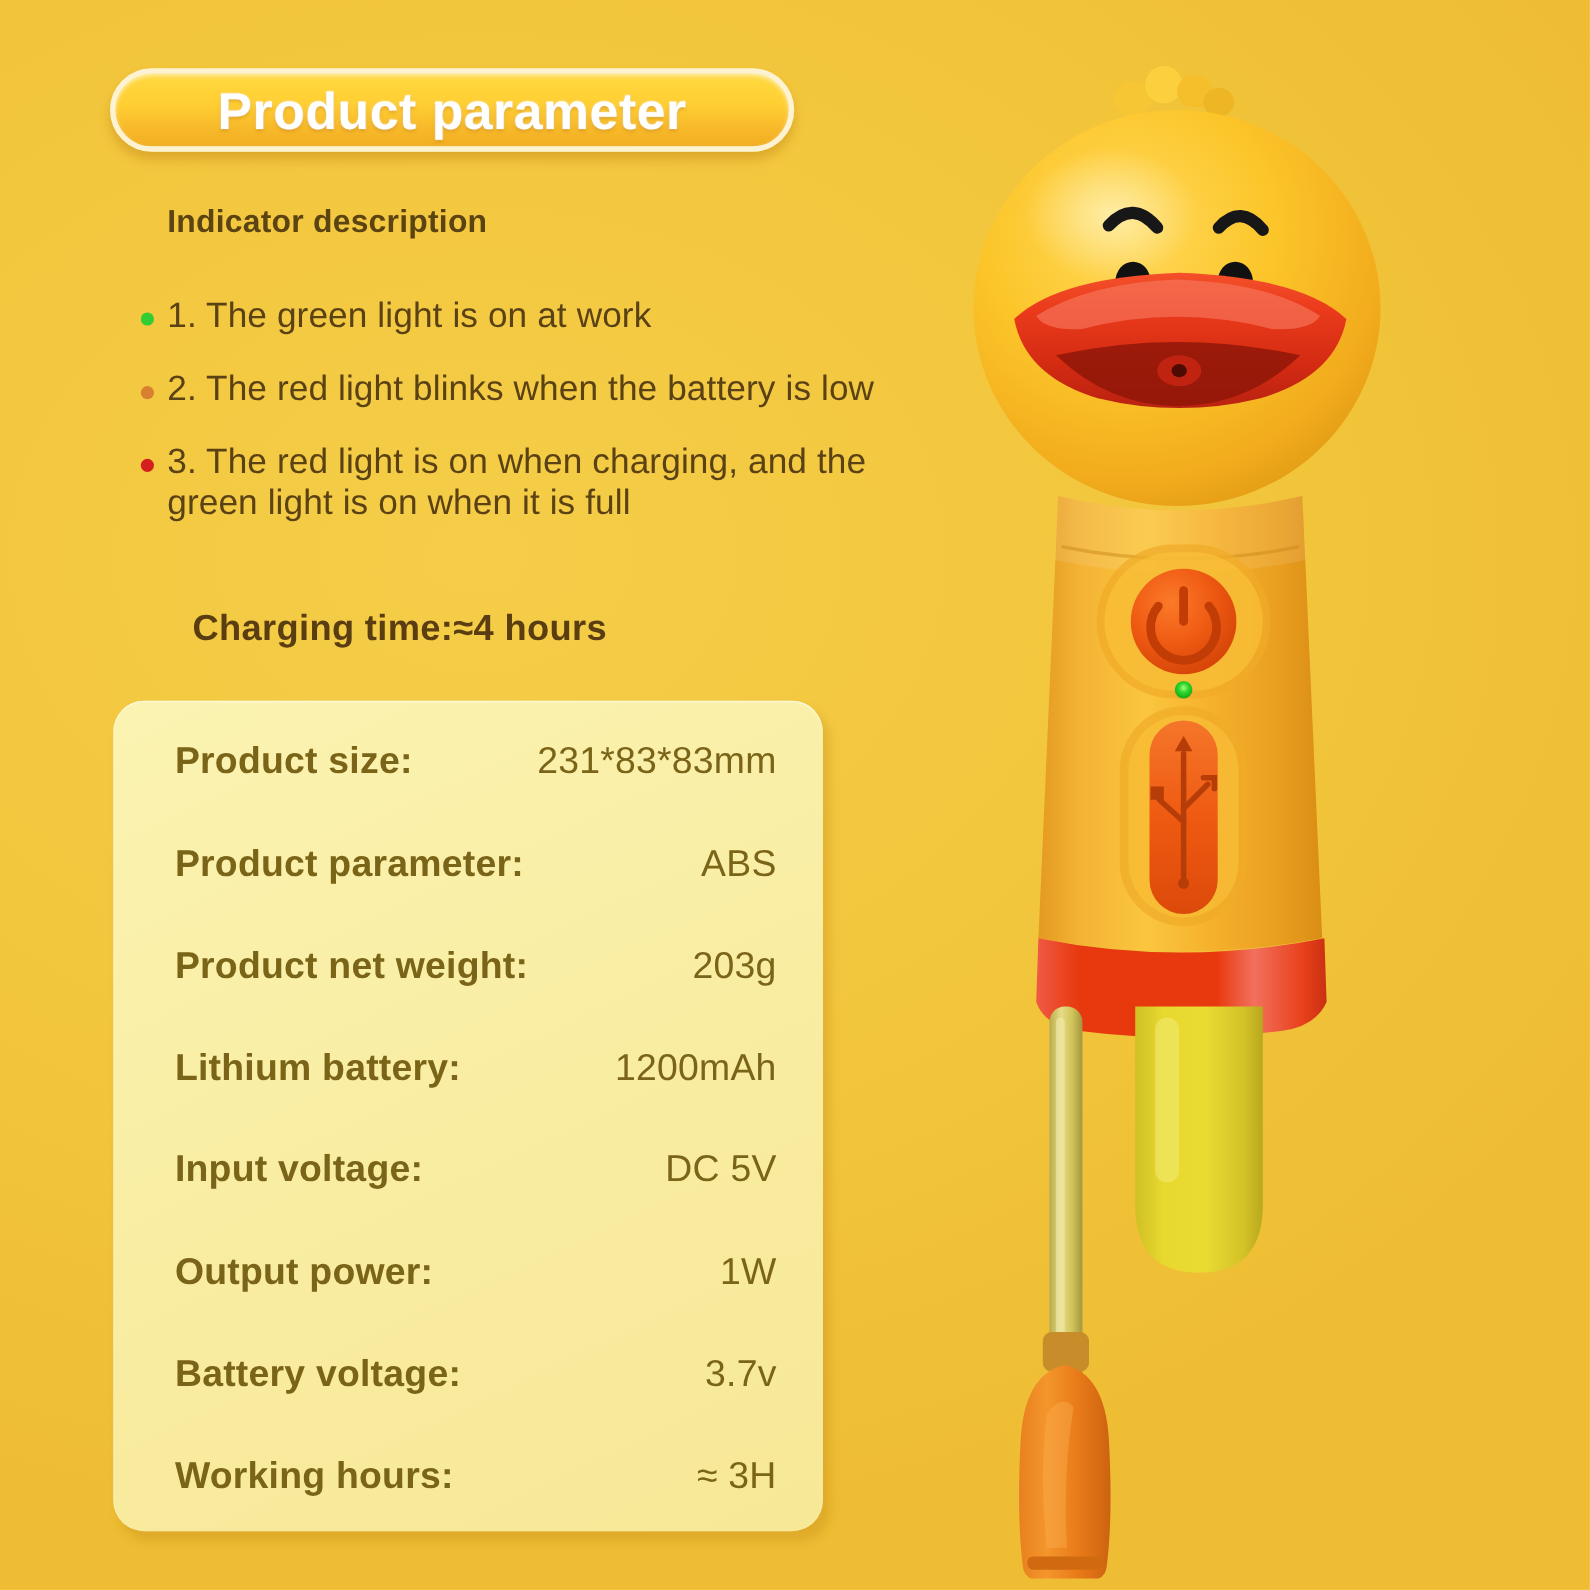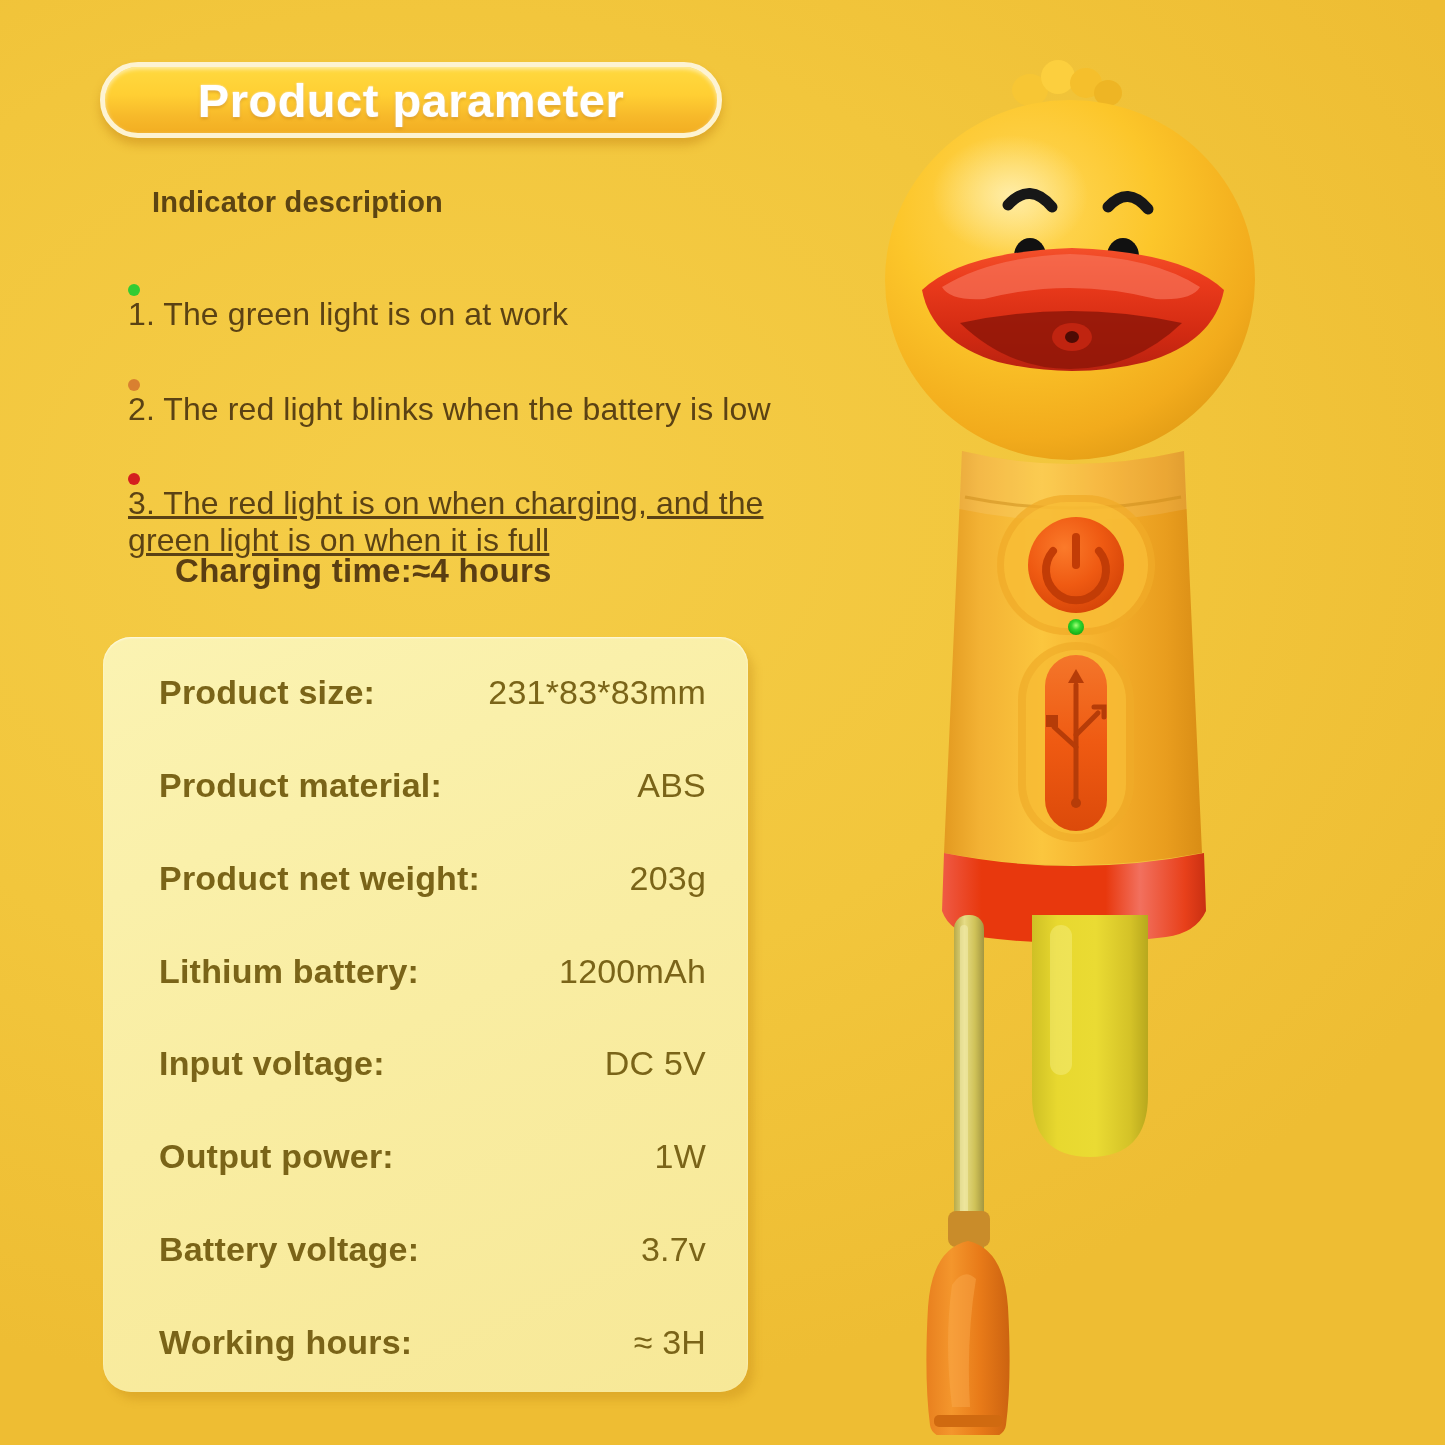--- a/index.html
+++ b/index.html
@@ -66,21 +66,20 @@
     position: absolute;
     left: 128px;
     top: 268px;
     width: 700px;
   }
   .indicator-item {
     position: relative;
     display: flex;
     align-items: flex-start;
     margin-bottom: 30px;
-    flex-direction: column;
   }
   .bullet-dot {
     width: 12px;
     height: 12px;
     border-radius: 50%;
     flex: 0 0 auto;
     margin-top: 16px;
     margin-right: 12px;
   }
   .indicator-text {
@@ -167,36 +166,36 @@
       <span class="indicator-text">1. The green light is on at work</span>
     </div>
 
     <div class="indicator-item" style="margin-bottom:28px;">
       <span class="bullet-dot" style="background:#d98030;"></span>
       <span class="indicator-text">2. The red light blinks when the battery is low</span>
     </div>
 
     <div class="indicator-item">
       <span class="bullet-dot" style="background:#d41f1f;"></span>
-      <span class="indicator-text" style="display:block;max-width:640px;text-decoration:underline;">3. The red light is on when charging, and the green light is on when it is full</span>
+      <span class="indicator-text" style="display:block;max-width:640px;">3. The red light is on when charging, and the green light is on when it is full</span>
     </div>
 
   </div>
 
   <div id="charging-time">Charging time:≈4 hours</div>
 
   <div id="spec-card">
 
     <div class="spec-row">
       <span class="spec-label">Product size:</span>
       <span class="spec-value">231*83*83mm</span>
     </div>
 
     <div class="spec-row">
-      <span class="spec-label">Product material:</span>
+      <span class="spec-label">Product parameter:</span>
       <span class="spec-value">ABS</span>
     </div>
 
     <div class="spec-row">
       <span class="spec-label">Product net weight:</span>
       <span class="spec-value">203g</span>
     </div>
 
     <div class="spec-row">
       <span class="spec-label">Lithium battery:</span>

